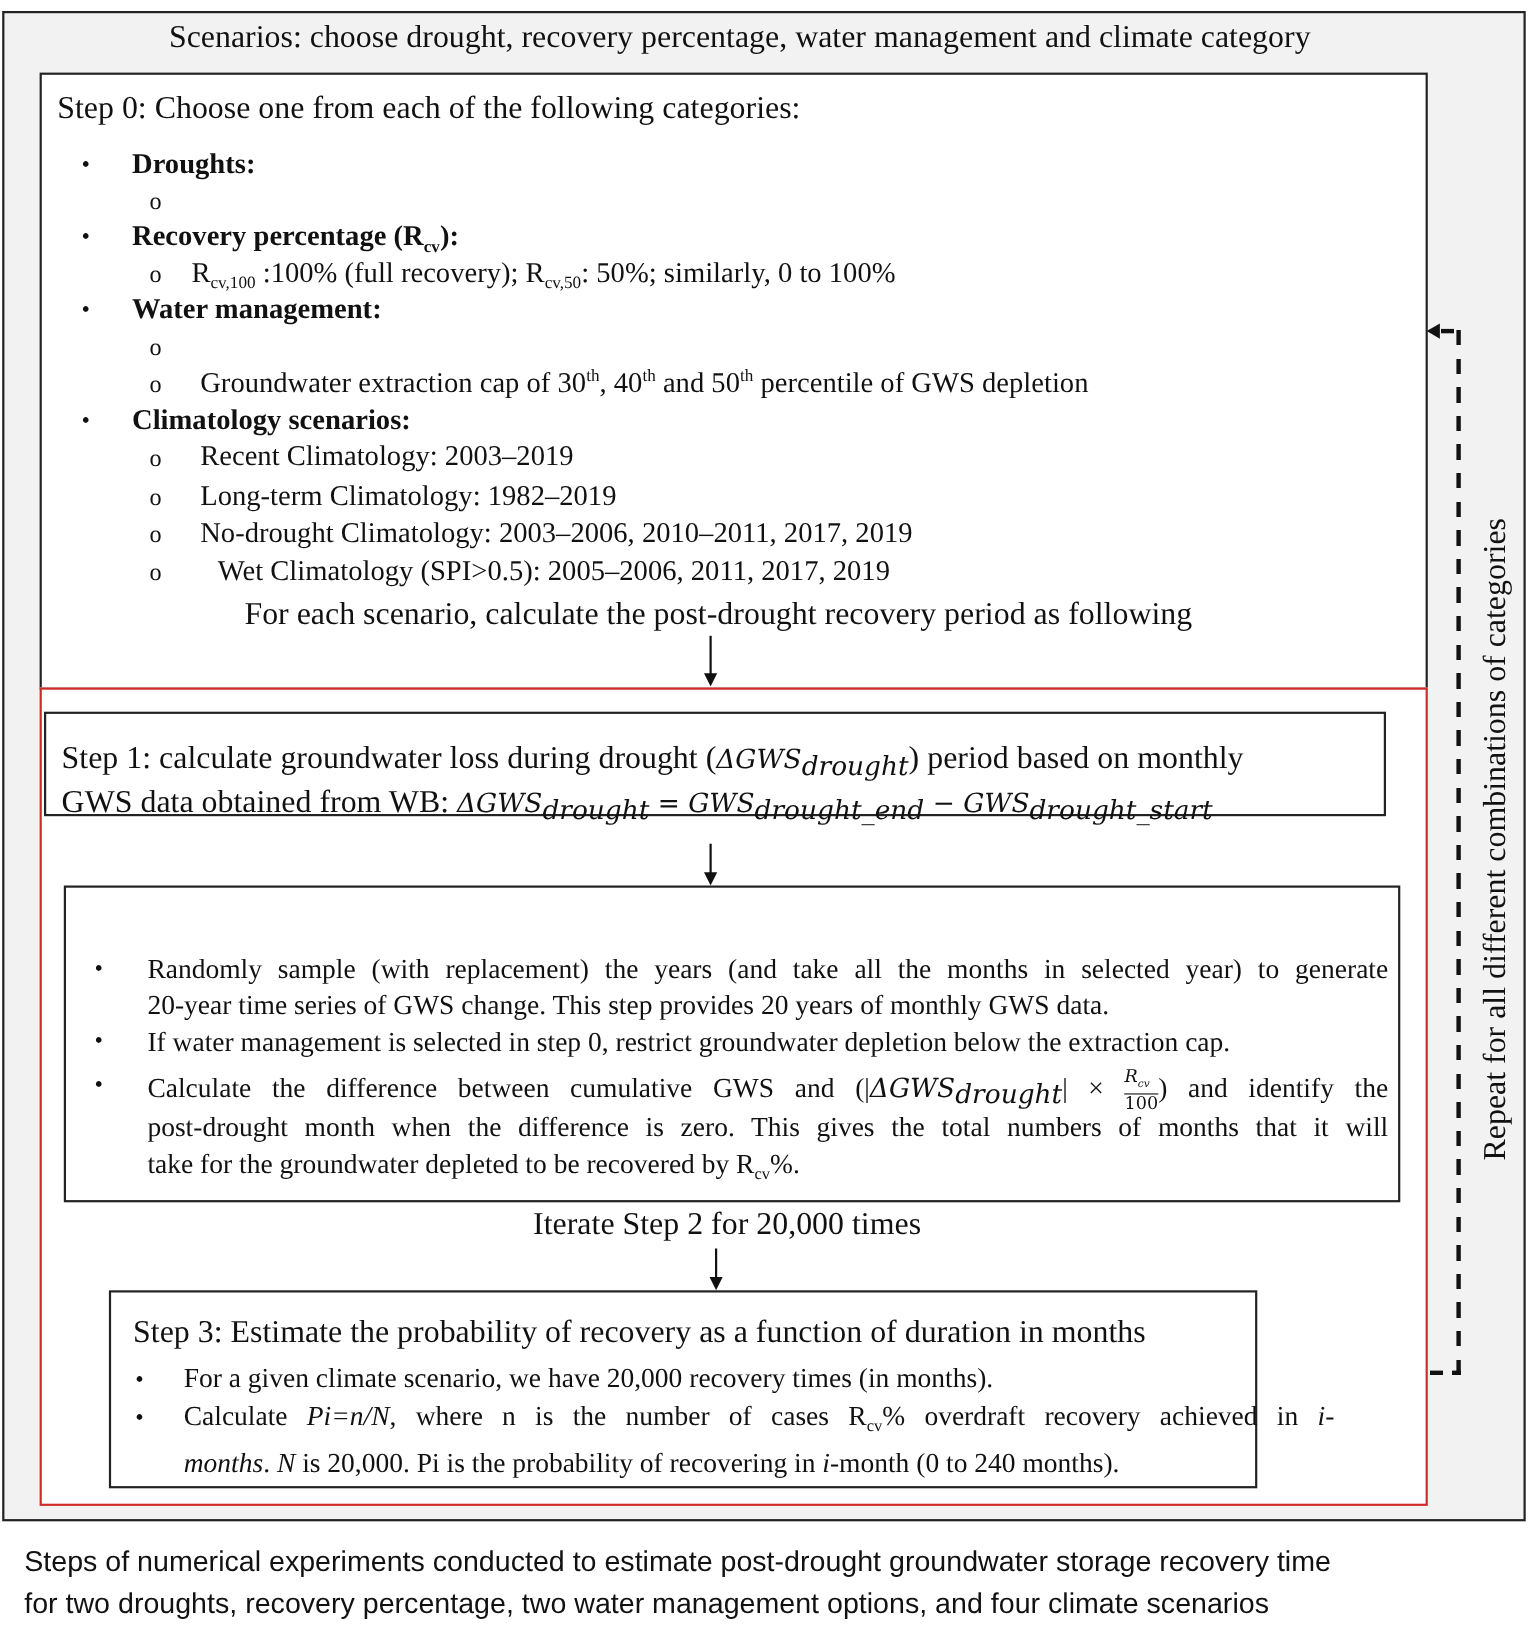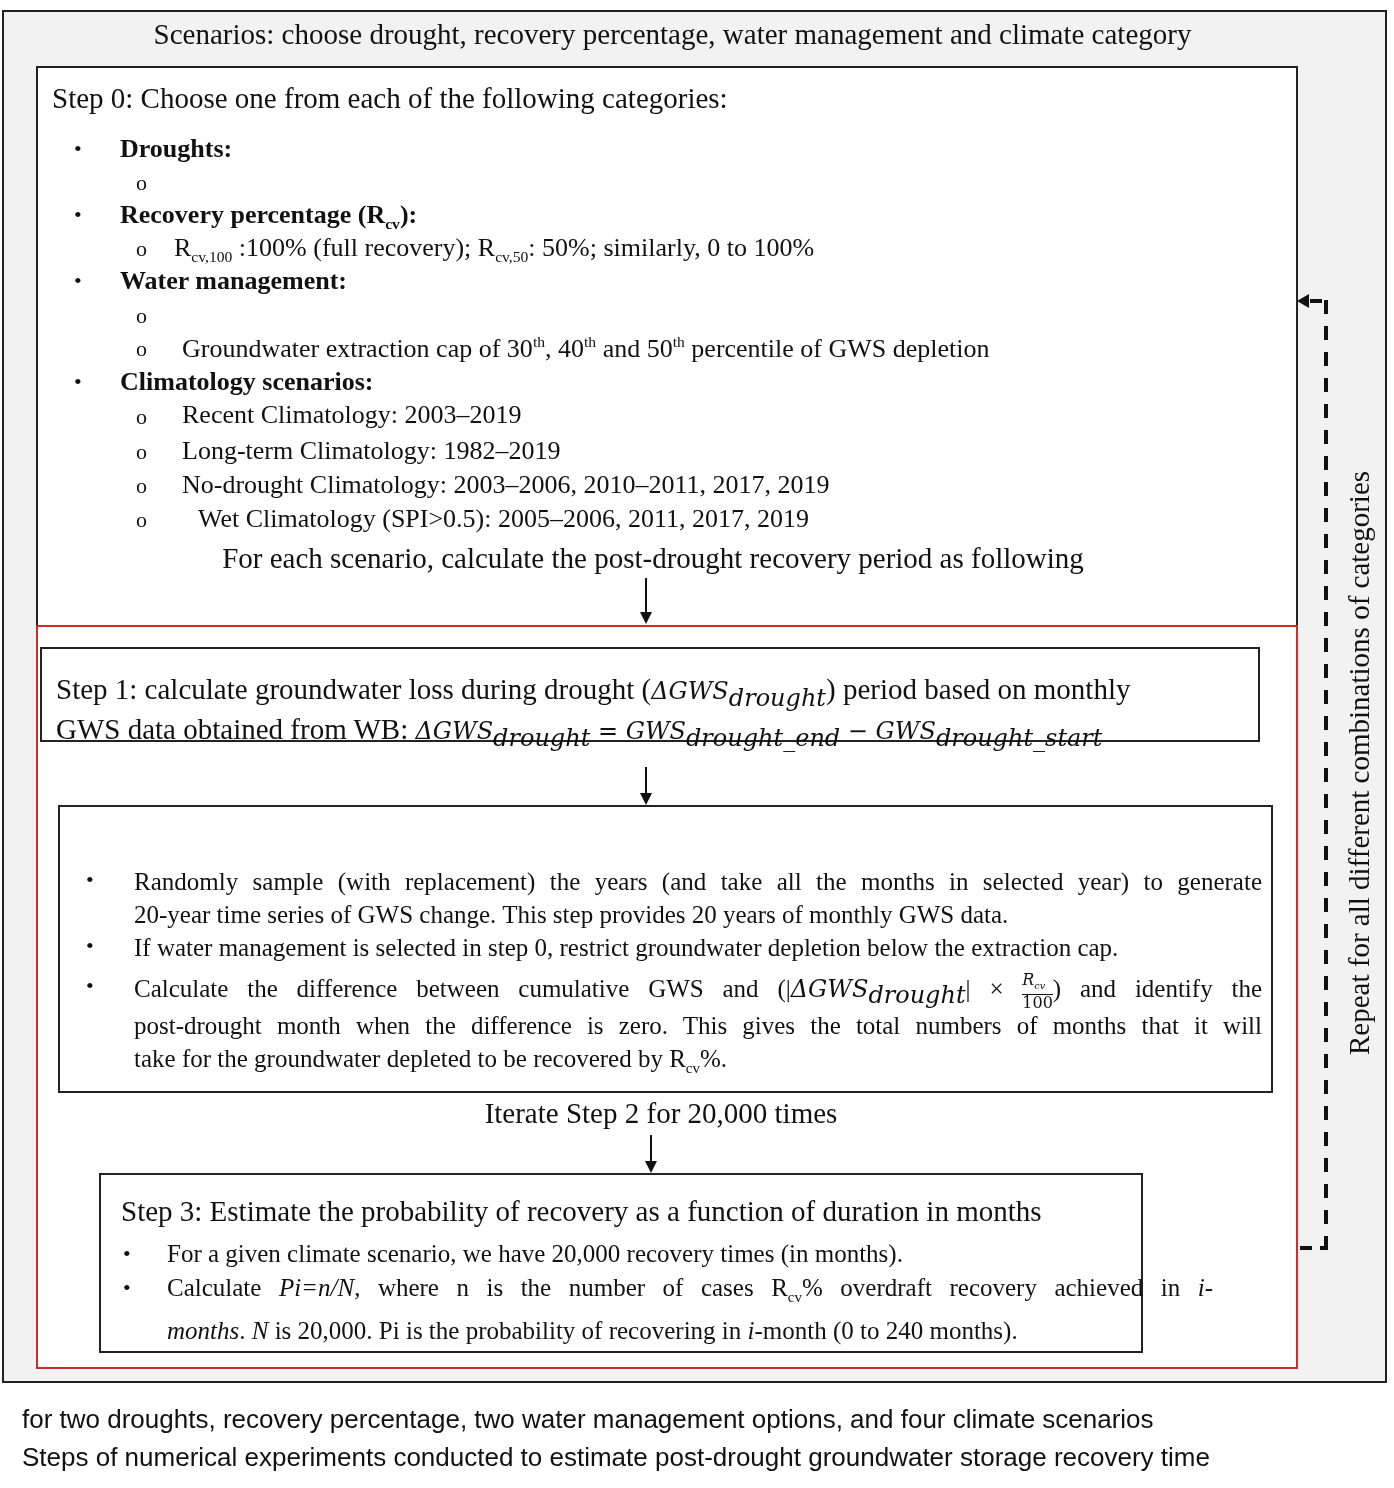--- a/index.html
+++ b/index.html
@@ -113,15 +113,15 @@
   </div>
 </div>
 
 <div class="abs dash-h" style="left:1300px;top:1246px;width:28px;"></div>
 <div class="abs dash-v" style="left:1324px;top:300px;height:950px;"></div>
 <div class="abs dash-h" style="left:1310px;top:299px;width:18px;"></div>
 <div class="abs" style="left:1297px;top:294px;width:0;height:0;border-top:7px solid transparent;border-bottom:7px solid transparent;border-right:12px solid #111;"></div>
 <div class="abs vtext" style="left:1343px;top:1055px;">Repeat for all different combinations of categories</div>
 
 <div class="abs caption">
+  <div>Steps of numerical experiments conducted to estimate post-drought groundwater storage recovery time</div>
   <div>for two droughts, recovery percentage, two water management options, and four climate scenarios</div>
-  <div>Steps of numerical experiments conducted to estimate post-drought groundwater storage recovery time</div>
 </div>
 
 </body></html>

